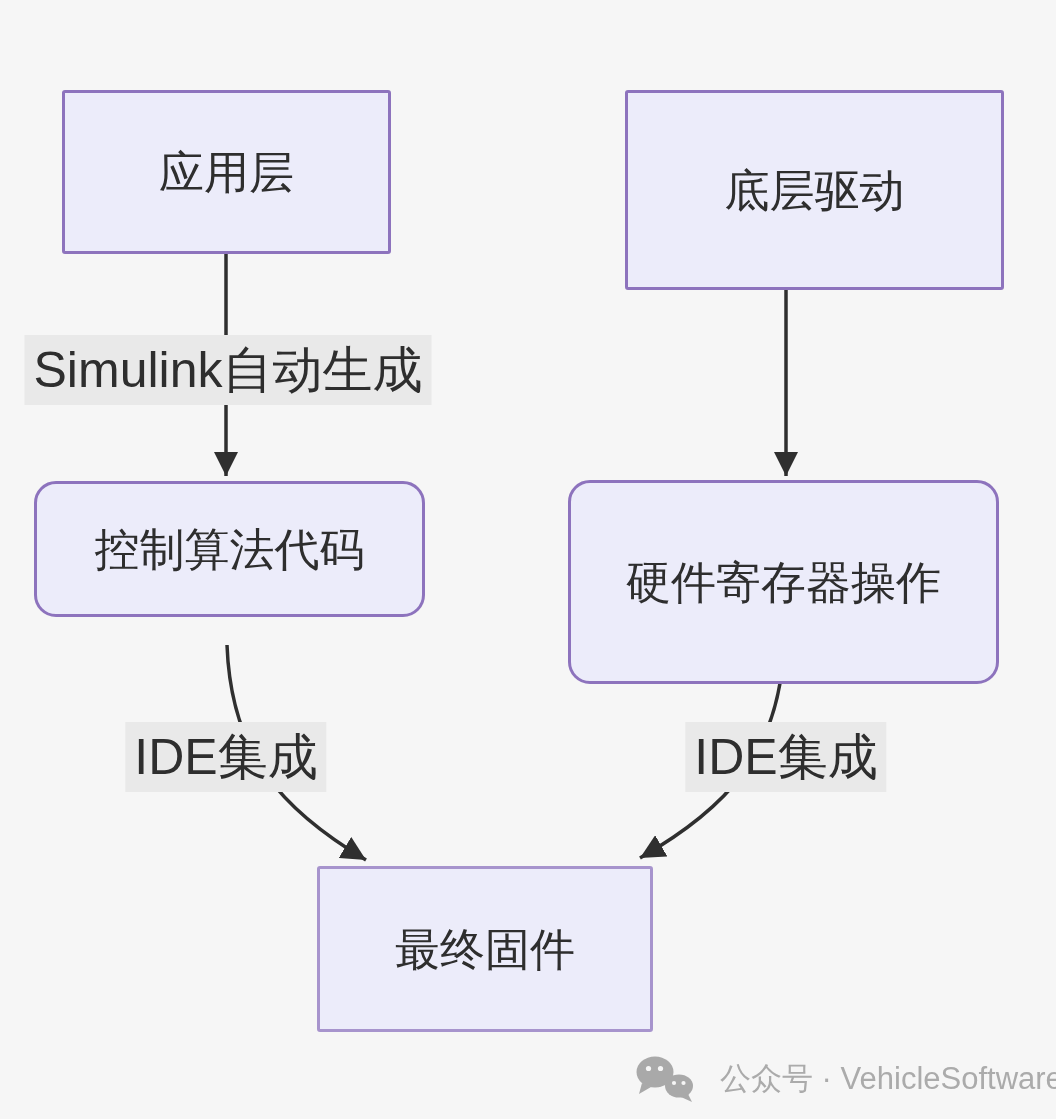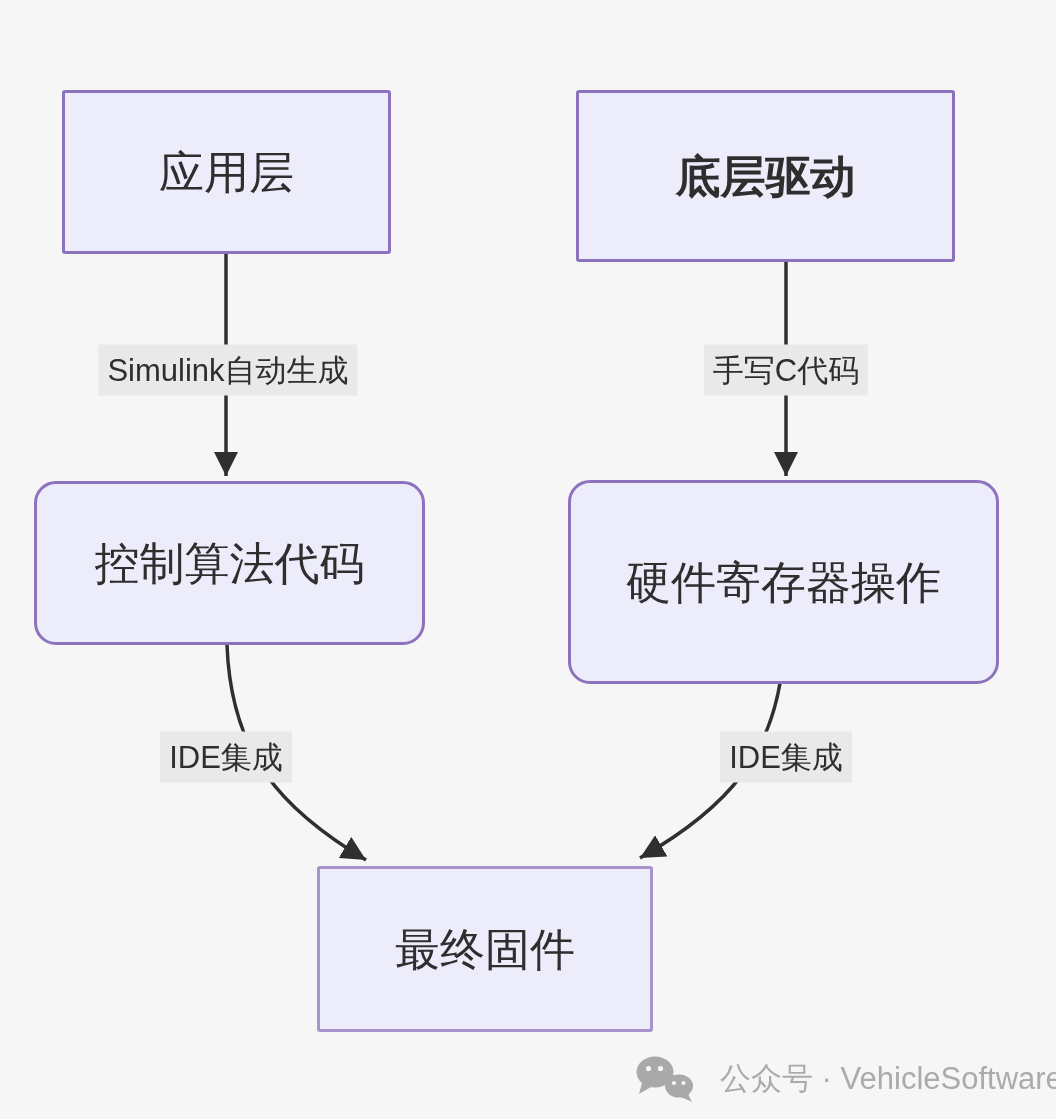--- a/index.html
+++ b/index.html
@@ -37,31 +37,31 @@
     display: flex;
     align-items: center;
     justify-content: center;
     color: var(--text, #2e2e2e);
     font-size: 45px;
     line-height: 1;
     white-space: nowrap;
   }
   .node.rounded { border-radius: 22px; }
   .node.app      { left: 62px;  top: 90px;  width: 329px; height: 164px; text-align: center; }
-  .node.driver   { left: 576px; top: 90px;  width: 379px; height: 172px; font-weight: bold; }
-  .node.algo     { left: 34px;  top: 481px; width: 391px; height: 164px; }
+  .node.driver   { left: 625px; top: 90px;  width: 379px; height: 200px; }
+  .node.algo     { left: 34px;  top: 481px; width: 391px; height: 136px; }
   .node.hw       { left: 568px; top: 480px; width: 431px; height: 204px; }
   .node.firmware { left: 317px; top: 866px; width: 336px; height: 166px;
                    border-color: var(--node-border-light, #a794cd); }
   .edge-label {
     position: absolute;
     transform: translate(-50%, -50%);
     background: var(--label-bg, #e9e9e9);
     color: var(--text, #2e2e2e);
-    font-size: 31px;
+    font-size: 50px;
     line-height: 1;
     padding: 10px 9px;
     white-space: nowrap;
   }
   .edge-label.simulink { left: 228px; top: 370px; }
   .edge-label.handc    { left: 786px; top: 370px; }
   .edge-label.ide-left { left: 226px; top: 757px; }
   .edge-label.ide-right{ left: 786px; top: 757px; }
   .watermark {
     position: absolute;
@@ -87,21 +87,20 @@
         <path d="M 0 0 L 10 5 L 0 10 z"></path>
       </marker>
     </defs>
     <path class="edge-line" d="M 226 253 L 226 476" marker-end="url(#arrowhead)"></path>
     <path class="edge-line" d="M 786 253 L 786 476" marker-end="url(#arrowhead)"></path>
     <path class="edge-line" d="M 227 645 C 231 755, 282 810, 366 860" marker-end="url(#arrowhead)"></path>
     <path class="edge-line" d="M 784 644 C 780 755, 724 810, 640 858" marker-end="url(#arrowhead)"></path>
   </svg>
 
   <div class="edge-label simulink">Simulink自动生成</div>
-  <div class="edge-label handc">手写C代码</div>
   <div class="edge-label ide-left">IDE集成</div>
   <div class="edge-label ide-right">IDE集成</div>
 
   <div class="node app">应用层</div>
   <div class="node driver">底层驱动</div>
   <div class="node rounded algo">控制算法代码</div>
   <div class="node rounded hw">硬件寄存器操作</div>
   <div class="node firmware">最终固件</div>
 
   <div class="watermark">

